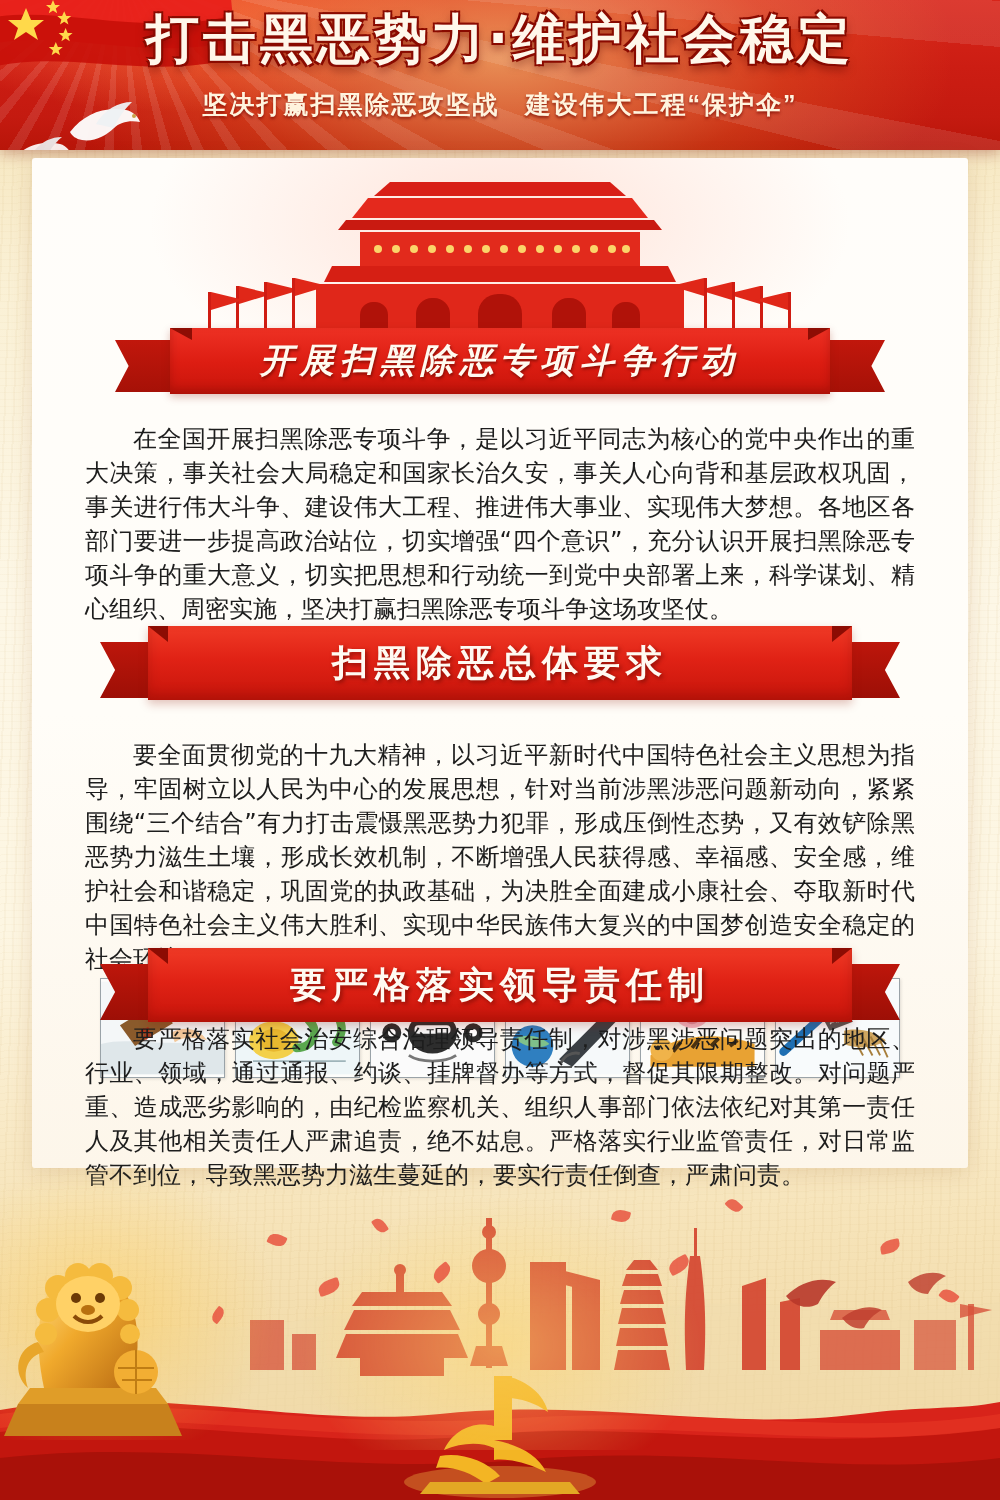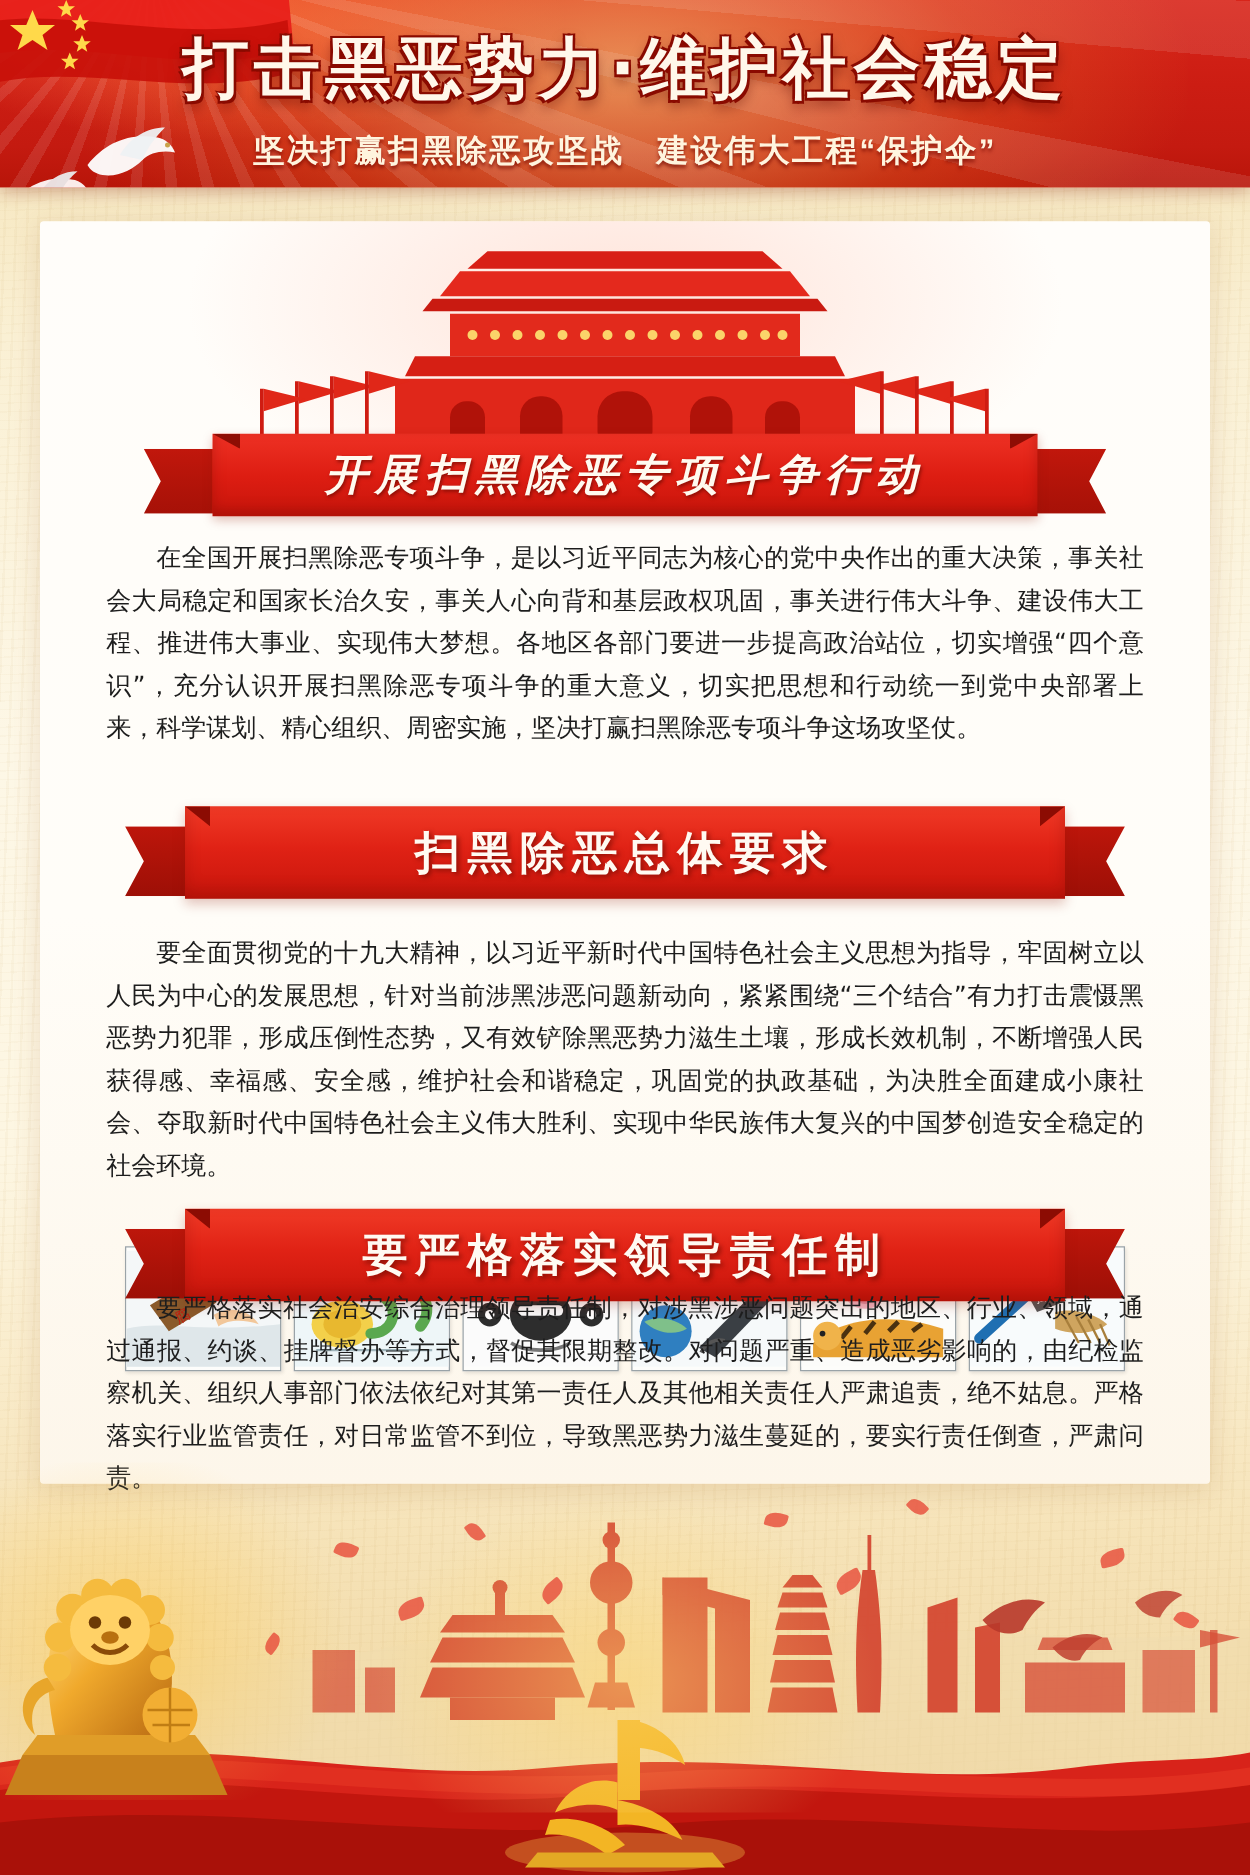--- a/index.html
+++ b/index.html
@@ -58,21 +58,21 @@
   }
   .flag {
     position: absolute;
     left: -10px; top: -14px;
     width: 300px; height: 150px;
     pointer-events: none;
   }
   .hdr-title {
     position: relative;
     text-align: center;
-    padding-top: 20px;
+    padding-top: 4px;
     font-size: 53px;
     font-weight: bold;
     letter-spacing: 4px;
     color: #fff7ea;
     font-family: "DejaVu Sans", "Liberation Sans", sans-serif;
     text-shadow:
       0 0 2px #8a0b00,
       2px 2px 0 #8a0b00,
       -2px 2px 0 #8a0b00,
       2px -2px 0 #8a0b00,
@@ -91,21 +91,21 @@
   }
   .hdr-sub .gap { display: inline-block; width: 26px; }
   .dove {
     position: absolute;
     pointer-events: none;
   }
   
   .card {
     position: absolute;
     left: 32px;
-    top: 177px;
+    top: 158px;
     width: 936px;
     height: 1010px;
     background: linear-gradient(180deg, #fffdfa 0%, #fffdf8 55%, #fdf6ea 100%);
     border-radius: 3px;
     box-shadow: 0 4px 22px rgba(150,90,30,0.16);
   }
   .card-glow {
     position: absolute;
     left: 0; top: 0; width: 100%; height: 330px;
     background: radial-gradient(ellipse 500px 250px at 50% 20%, rgba(255,205,190,0.55) 0%, rgba(255,205,190,0) 70%);
@@ -188,23 +188,23 @@
   .sec-ribbon .nick-r { right: 48px; clip-path: polygon(0 0, 100% 0, 0 100%); }
   .sec-ribbon .txt {
     position: absolute; inset: 0;
     display: flex; align-items: center; justify-content: center;
     font-size: 36px; font-weight: bold; letter-spacing: 6px;
     color: #fffaf2;
     text-shadow: 2px 2px 4px rgba(110,10,0,0.7);
     font-family: "DejaVu Sans", "Liberation Sans", sans-serif;
   }
   .para {
-    margin: 0 auto;
+    margin: 12px auto;
     width: 830px;
-    font-size: 20px;
+    font-size: 24px;
     line-height: 34px;
     color: #1d1d1d;
     text-align: justify;
     text-indent: 2em;
     font-family: "DejaVu Sans", "Liberation Sans", sans-serif;
   }
   
   .strip {
     margin: 0 auto;
     width: 800px;

